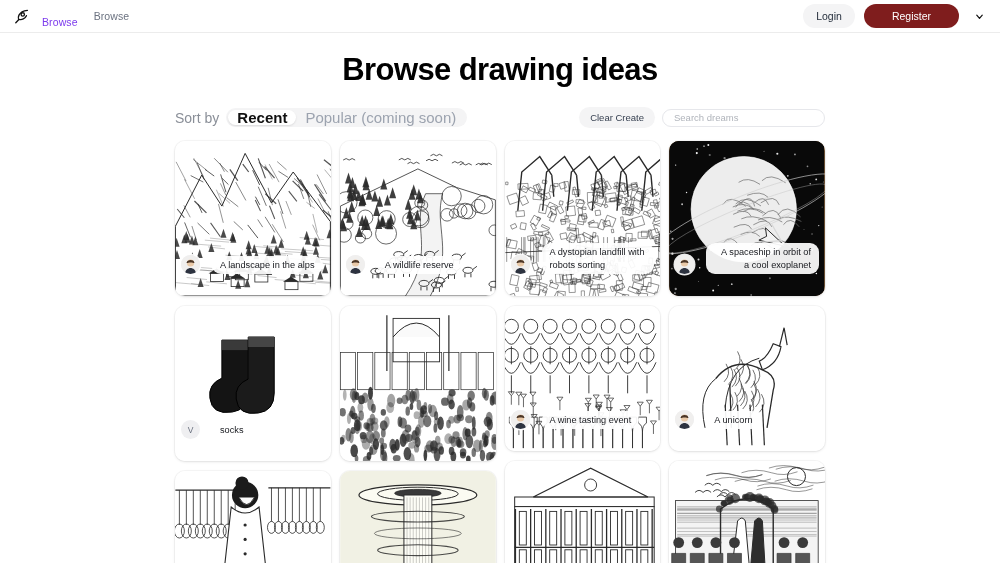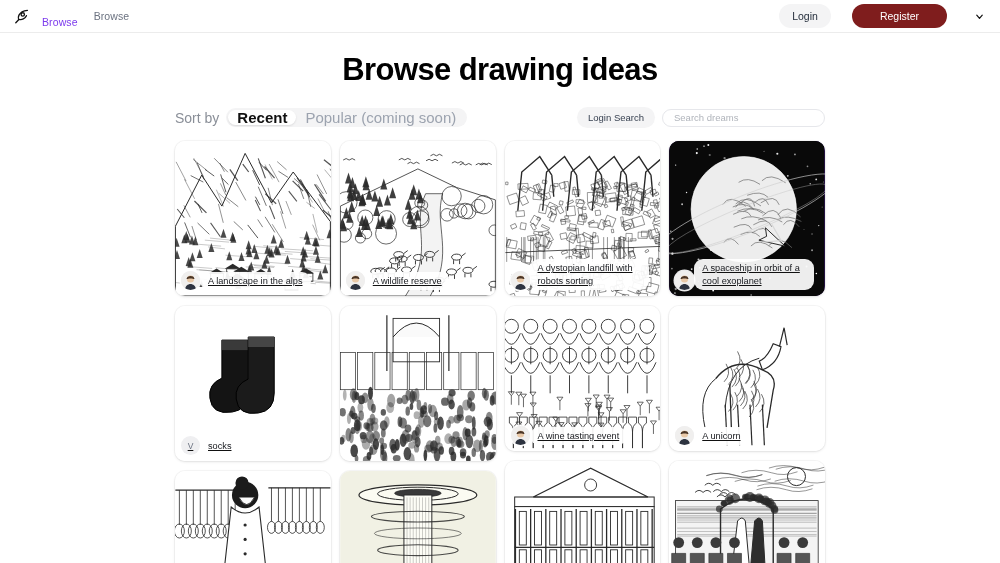--- a/index.html
+++ b/index.html
@@ -33,21 +33,21 @@
     letter-spacing: .1px;
     cursor: pointer;
     text-decoration: none;
   }
   .nav-link.active { color: #7c3aed; margin-top: 11px; }
   .nav-link.muted  { color: #6b7280; }
   .topbar-right {
     margin-left: auto;
     display: flex;
     align-items: center;
-    gap: 21px;
+    gap: 9px;
   }
   .btn-login {
     font-size: 10.5px;
     color: #1f2937;
     background: #f4f4f5;
     border: none;
     border-radius: 999px;
     padding: 6px 13px;
     cursor: pointer;
     font-family: inherit;
@@ -160,31 +160,30 @@
 
   .card {
     position: relative;
     border-radius: 10px;
     overflow: hidden;
     background: #fff;
     box-shadow: 0 1px 3px rgba(0,0,0,.10), 0 0 0 1px rgba(0,0,0,.03);
     cursor: pointer;
   }
   .card .art { display: block; width: 100%; }
-  .card.dark { background: #4c1d95; }
+  .card.dark { background: #fdba74; text-align: right; }
   .card.cream { background: #f1f1e4; }
 
   
   .caption-row {
     position: absolute;
-    left: 6px; right: 6px; bottom: 6px;
+    left: 6px; right: 6px; bottom: 22px;
     display: flex;
     align-items: flex-end;
-    gap: 0;
-    text-decoration: underline;
+    gap: 12px;
   }
   .avatar {
     flex: 0 0 auto;
     width: 19px; height: 19px;
     border-radius: 50%;
     overflow: hidden;
     background: #efeff1;
     box-shadow: 0 0 0 1.5px rgba(255,255,255,.92);
     display: flex; align-items: center; justify-content: center;
     font-size: 8.5px; color: #6b7280;
@@ -226,21 +225,21 @@
 
 <h1 class="page-title">Browse drawing ideas</h1>
 
 <div class="controls">
   <span class="sortby-label">Sort by</span>
   <div class="segmented">
     <div class="seg on">Recent</div>
     <div class="seg">Popular (coming soon)</div>
   </div>
   <div class="controls-right">
-    <button class="clear-search">Login Search</button>
+    <button class="clear-search">Clear Create</button>
     <input class="search-input" type="text" placeholder="Search dreams" style="">
   </div>
 </div>
 
 <div class="grid" id="grid">
     <div class="col">
       <div class="card">
         <div>
           <svg class="art" width="155" height="155" viewBox="0 0 155 155" xmlns="http://www.w3.org/2000/svg">
     <rect width="155" height="155" fill="#ffffff"></rect>

